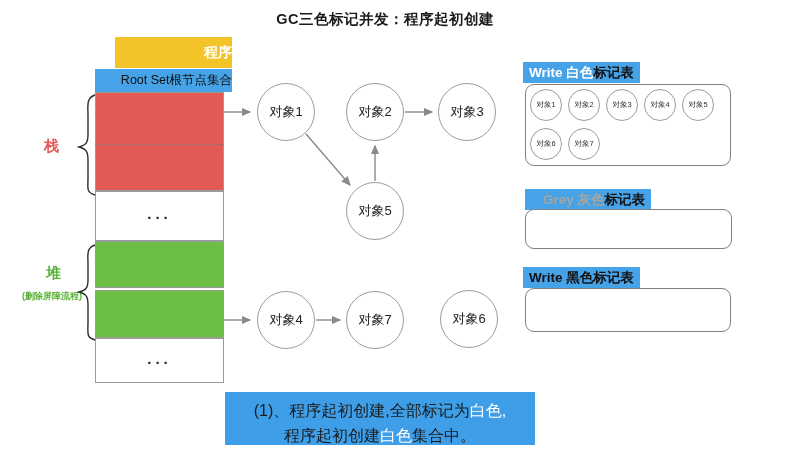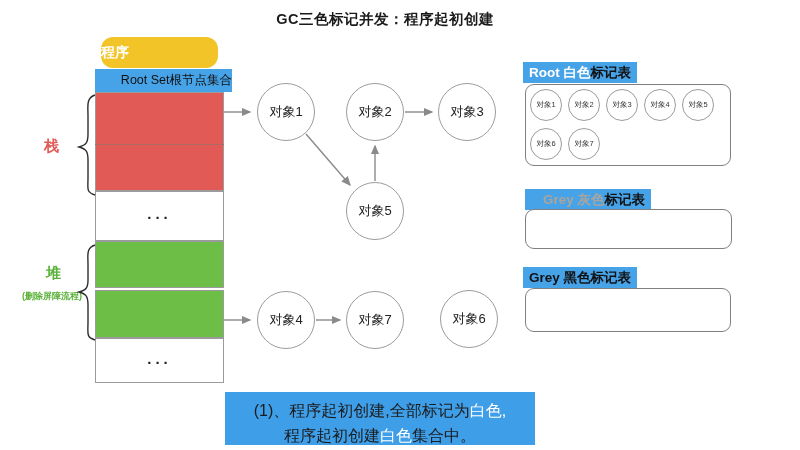--- a/index.html
+++ b/index.html
@@ -7,22 +7,22 @@
     position:relative;width:800px;height:450px;background:#ffffff;overflow:hidden;
     font-family:"Liberation Sans","DejaVu Sans",sans-serif;
   }
   .abs{position:absolute;box-sizing:border-box;}
   .title{
     left:0;top:10px;width:770px;text-align:center;
     font-size:14.5px;font-weight:bold;color:#1a1a1a;letter-spacing:.5px;
   }
   
   .mem-program{
-    left:101px;top:37px;width:117px;height:31px;background:#F2C428;
-    color:#ffffff;font-weight:bold;font-size:14px;text-align:left;line-height:31px;border-radius:12px;
+    left:115px;top:37px;width:117px;height:31px;background:#F2C428;
+    color:#ffffff;font-weight:bold;font-size:14px;text-align:right;line-height:31px;
   }
   .mem-root{
     left:95px;top:69px;width:137px;height:23px;background:#47A3E8;
     color:#111;font-size:12.5px;text-align:right;line-height:23px;white-space:nowrap;
   }
   .mem-red{left:95px;top:92px;width:129px;height:99px;background:#E15A55;border:1px solid #9b9b9b;}
   .mem-red-divider{left:95px;top:144px;width:129px;height:1px;background:#b06a66;}
   .mem-dots{
     left:95px;width:129px;background:#ffffff;border:1px solid #9b9b9b;
     color:#222;font-weight:bold;font-size:15px;text-align:center;letter-spacing:4px;
@@ -118,38 +118,38 @@
       <span>对象4</span>
     </div>
   <div class="abs node" style="left:346px;top:291px;">
       <span>对象7</span>
     </div>
   <div class="abs node" style="left:440px;top:290px;">
       <span>对象6</span>
     </div>
 
   <div class="abs tbl-label" style="left:523px;top:62px;">
-    <span class="name-white">Root 白色</span><span class="suffix">标记表</span>
+    <span class="name-white">Write 白色</span><span class="suffix">标记表</span>
   </div>
   <div class="abs tbl tbl-white"></div>
   <div class="abs mini" style="left:530px;top:89px;">对象1</div>
   <div class="abs mini" style="left:568px;top:89px;">对象2</div>
   <div class="abs mini" style="left:606px;top:89px;">对象3</div>
   <div class="abs mini" style="left:644px;top:89px;">对象4</div>
   <div class="abs mini" style="left:682px;top:89px;">对象5</div>
   <div class="abs mini" style="left:530px;top:128px;">对象6</div>
   <div class="abs mini" style="left:568px;top:128px;">对象7</div>
 
   <div class="abs tbl-label" style="left:525px;top:189px;">
     <span class="name-grey">Grey 灰色</span><span class="suffix">标记表</span>
   </div>
   <div class="abs tbl tbl-grey"></div>
 
   <div class="abs tbl-label" style="left:523px;top:267px;">
-    <span class="name-black">Grey 黑色</span><span class="suffix">标记表</span>
+    <span class="name-black">Write 黑色</span><span class="suffix">标记表</span>
   </div>
   <div class="abs tbl tbl-black"></div>
 
   <div class="abs caption">
     <div><span>(1)、程序起初创建,全部标记为</span><span class="hl">白色,</span></div>
     <div><span>程序起初创建</span><span class="hl">白色</span><span>集合中。</span></div>
   </div>
 
 </div>
 

